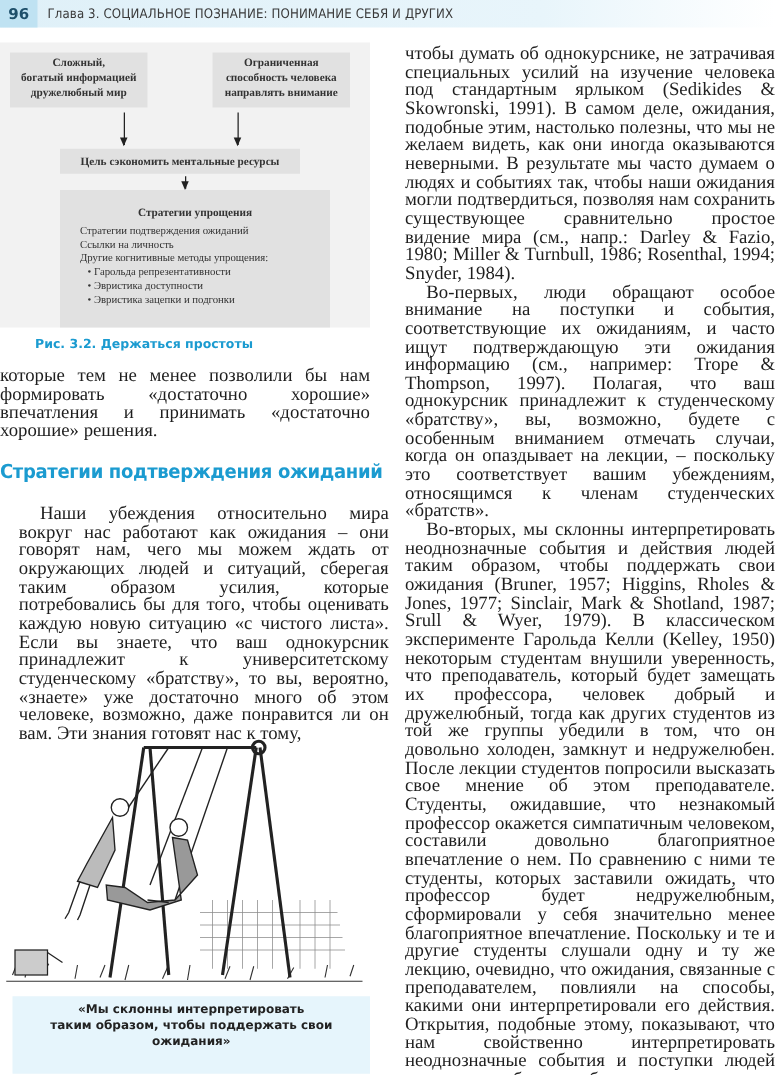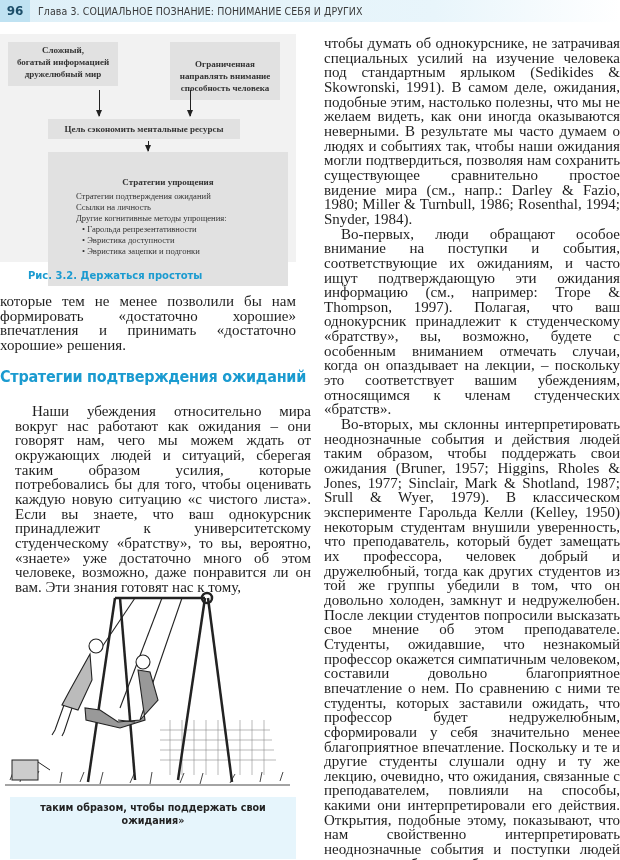--- a/index.html
+++ b/index.html
@@ -27,25 +27,25 @@
   .figure {
     position: absolute; left: 0; top: 34px; width: 296px; height: 228px;
     background: #f2f2f2;
   }
   .fbox {
     position: absolute; background: #e1e1e1; text-align: center;
     font-family: Liberation Serif, serif; font-weight: bold; font-size: 9px;
     color: #333; line-height: 12px;
   }
   .fbox.a { left: 8px; top: 8px; width: 110px; height: 42px; padding-top: 2px; }
-  .fbox.b { left: 170px; top: 8px; width: 110px; height: 42px; padding-top: 16px; }
+  .fbox.b { left: 170px; top: 8px; width: 110px; height: 42px; padding-top: 2px; }
   .fbox.c { left: 48px; top: 85px; width: 192px; height: 20px; line-height: 20px; }
   .fbox.d {
     left: 48px; top: 118px; width: 208px; height: 102px; text-align: left;
-    padding: 16px; font-weight: normal;
+    padding: 4px; font-weight: normal;
   }
   .fbox.d .ttl { text-align: center; font-weight: bold; margin-top: 8px; margin-bottom: 3px; }
   .fbox.d .ln { padding-left: 12px; font-size: 8.6px; line-height: 11px; white-space: nowrap; }
   .fbox.d .bl { padding-left: 18px; font-size: 8.6px; line-height: 11px; white-space: nowrap; }
   .arrow { position: absolute; width: 1px; background: #222; }
   .arrow::after {
     content: ""; position: absolute; left: -3px; bottom: -1px;
     border-left: 3.5px solid transparent; border-right: 3.5px solid transparent;
     border-top: 7px solid #222;
   }
@@ -87,22 +87,22 @@
 </div>
 
 <div class="figure">
   <div class="fbox a">
     <div>Сложный,</div>
     <div>богатый информацией</div>
     <div>дружелюбный мир</div>
   </div>
   <div class="fbox b">
     <div>Ограниченная</div>
+    <div>способность человека</div>
     <div>направлять внимание</div>
-    <div>способность человека</div>
   </div>
   <div class="arrow" style="left:99px; top:56px; height:26px;"></div>
   <div class="arrow" style="left:190px; top:56px; height:26px;"></div>
   <div class="fbox c">Цель сэкономить ментальные ресурсы</div>
   <div class="arrow" style="left:148px; top:107px; height:10px;"></div>
   <div class="fbox d">
     <div class="ttl">Стратегии упрощения</div>
     <div class="ln">Стратегии подтверждения ожиданий</div>
     <div class="ln">Ссылки на личность</div>
     <div class="ln">Другие когнитивные методы упрощения:</div>
@@ -171,20 +171,21 @@
     </g>
 
     <g stroke="#222" stroke-width="1" fill="#ccc">
       <rect x="12" y="180" width="26" height="20"></rect>
       <line x1="38" y1="182" x2="50" y2="190"></line>
     </g>
   </svg>
 </div>
 
 <div class="quote">
+  <div>«Мы склонны интерпретировать</div>
   <div>таким образом, чтобы поддержать свои ожидания»</div>
 </div>
 
 <div class="col right-col">
   <p>чтобы думать об однокурснике, не затрачивая специальных усилий на изучение человека под стандартным ярлыком (Sedikides &amp; Skowronski, 1991). В самом деле, ожидания, подобные этим, настолько полезны, что мы не желаем видеть, как они иногда оказываются неверными. В результате мы часто думаем о людях и событиях так, чтобы наши ожидания могли подтвердиться, позволяя нам сохранить существующее сравнительно простое видение мира (см., напр.: Darley &amp; Fazio, 1980; Miller &amp; Turnbull, 1986; Rosenthal, 1994; Snyder, 1984).</p>
   <p class="ind">Во-первых, люди обращают особое внимание на поступки и события, соответствующие их ожиданиям, и часто ищут подтверждающую эти ожидания информацию (см., например: Trope &amp; Thompson, 1997). Полагая, что ваш однокурсник принадлежит к студенческому «братству», вы, возможно, будете с особенным вниманием отмечать случаи, когда он опаздывает на лекции, – поскольку это соответствует вашим убеждениям, относящимся к членам студенческих «братств».</p>
   <p class="ind">Во-вторых, мы склонны интерпретировать неоднозначные события и действия людей таким образом, чтобы поддержать свои ожидания (Bruner, 1957; Higgins, Rholes &amp; Jones, 1977; Sinclair, Mark &amp; Shotland, 1987; Srull &amp; Wyer, 1979). В классическом эксперименте Гарольда Келли (Kelley, 1950) некоторым студентам внушили уверенность, что преподаватель, который будет замещать их профессора, человек добрый и дружелюбный, тогда как других студентов из той же группы убедили в том, что он довольно холоден, замкнут и недружелюбен. После лекции студентов попросили высказать свое мнение об этом преподавателе. Студенты, ожидавшие, что незнакомый профессор окажется симпатичным человеком, составили довольно благоприятное впечатление о нем. По сравнению с ними те студенты, которых заставили ожидать, что профессор будет недружелюбным, сформировали у себя значительно менее благоприятное впечатление. Поскольку и те и другие студенты слушали одну и ту же лекцию, очевидно, что ожидания, связанные с преподавателем, повлияли на способы, какими они интерпретировали его действия. Открытия, подобные этому, показывают, что нам свойственно интерпретировать неоднозначные события и поступки людей таким способом, чтобы подтвердить свои ожидания. Точно так же вы, возможно, предположите, что выглядящий усталым однокурсник, член студенческого «братства», провел прошедший вечер и добрую часть ночи на вечеринке, а не за письменным столом, усердно занимаясь перед приближающимися экзаменами.</p>
 </div>
 
 </body></html>

